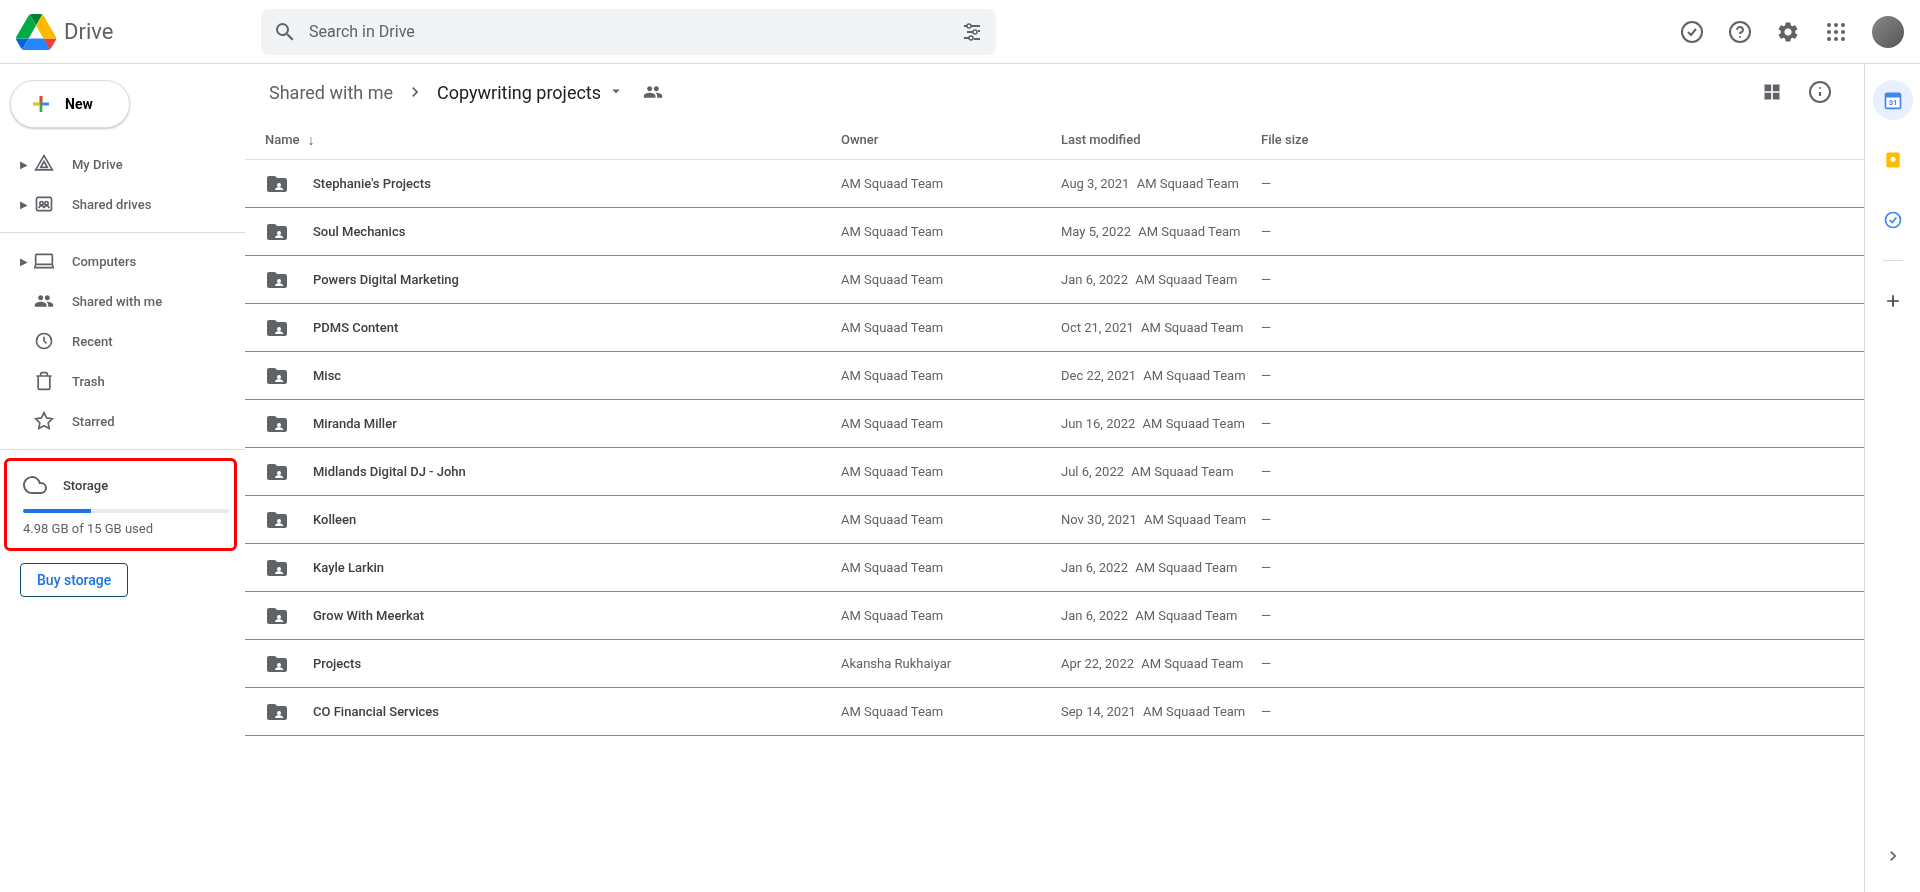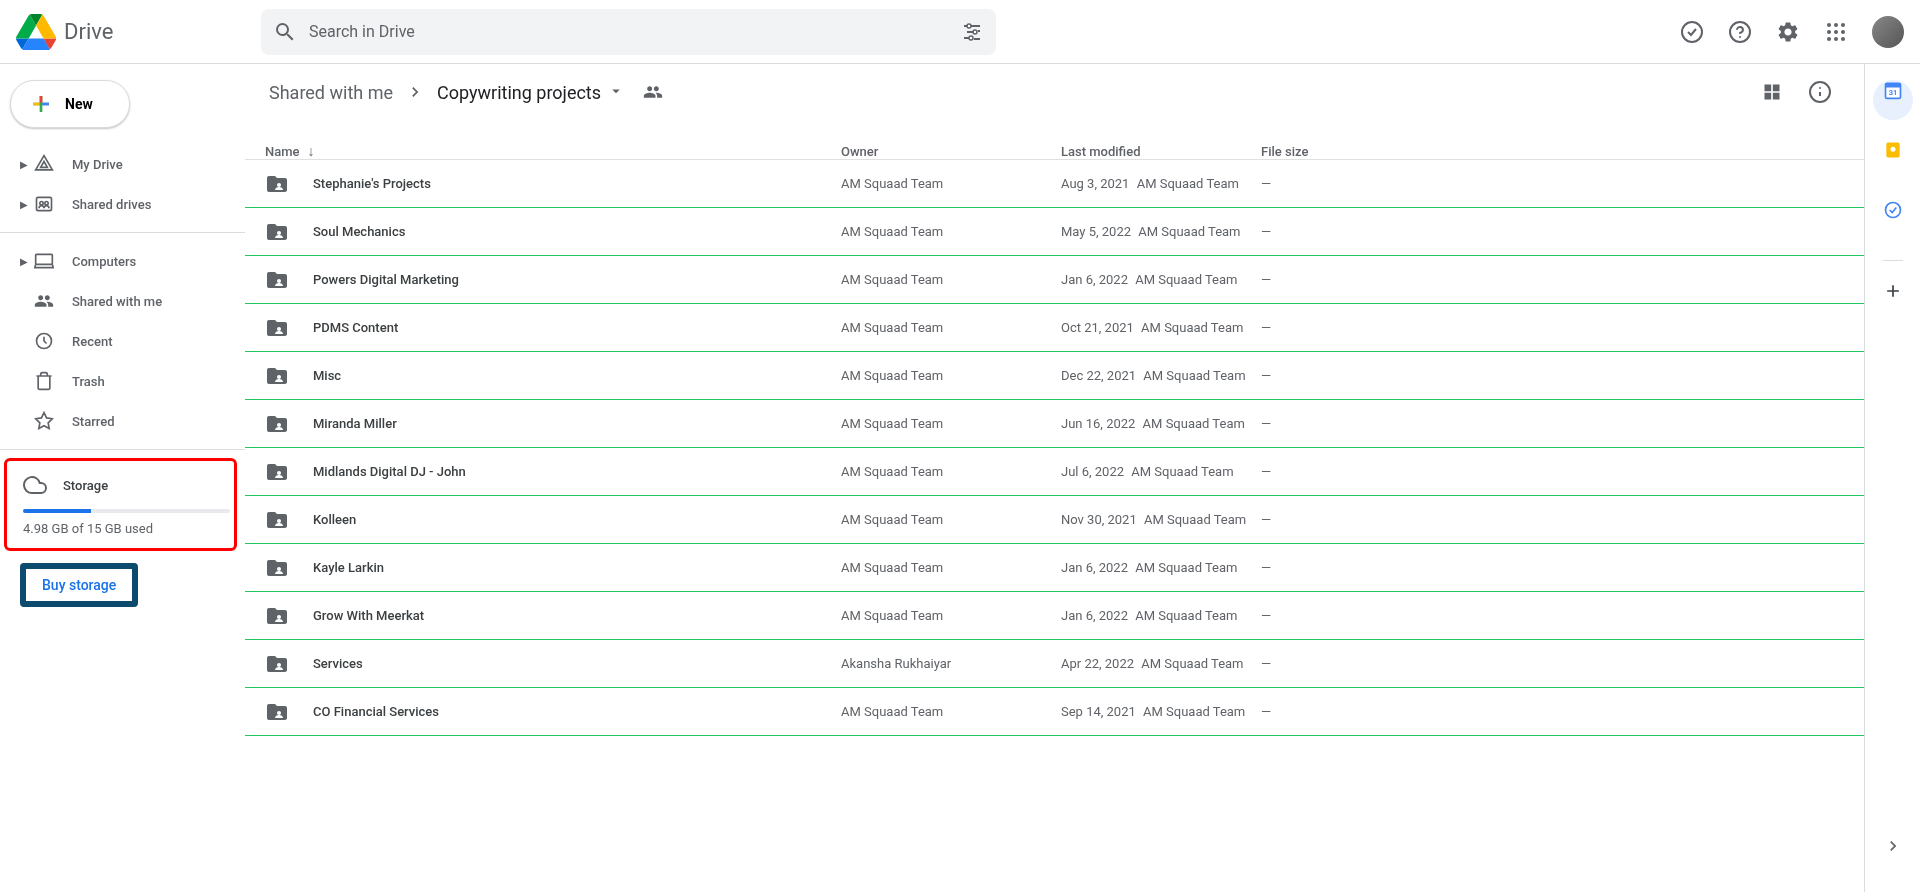--- a/index.html
+++ b/index.html
@@ -27,53 +27,53 @@
 .nav-item { display: flex; align-items: center; height: 40px; padding: 0 12px 0 20px; cursor: pointer; color: #5f6368; border-radius: 0 20px 20px 0; margin-right: 12px; }
 .nav-caret { width: 12px; color: #5f6368; font-size: 10px; }
 .nav-icon { width: 24px; margin: 0 16px 0 0; display: flex; justify-content: center; color: #5f6368; }
 .nav-label { font-size: 13px; font-weight: 500; }
 .nav-divider { height: 1px; background: #dadce0; margin: 8px 0; }
 .storage-highlight { border: 3px solid #ff0000; border-radius: 6px; padding: 12px 4px 12px 16px; margin: 0 8px 0 4px; }
 .storage-header { display: flex; align-items: center; margin-bottom: 12px; }
 .storage-bar { height: 4px; background: #e8eaed; border-radius: 2px; margin-bottom: 8px; overflow: hidden; }
 .storage-fill { height: 100%; background: #1a73e8; width: 33%; }
 .storage-text { font-size: 13px; color: #5f6368; }
-.buy-storage-btn { margin: 12px 20px 0 20px; border: 6px solid #0c4a6e; background: #fff; color: #1a73e8; border-radius: 4px; padding: 8px 16px; font-size: 14px; font-weight: 500; cursor: pointer; }
+.buy-storage-btn { margin: 12px 20px 0 20px; border: 1px solid #0c4a6e; background: #fff; color: #1a73e8; border-radius: 4px; padding: 8px 16px; font-size: 14px; font-weight: 500; cursor: pointer; }
 
 
 .main { flex: 1; display: flex; overflow: hidden; }
 .content { flex: 1; display: flex; flex-direction: column; overflow: hidden; }
 .breadcrumb-bar { height: 56px; display: flex; align-items: center; padding: 0 24px; justify-content: space-between; border-bottom: 0; }
 .breadcrumbs { display: flex; align-items: center; font-size: 18px; color: #5f6368; }
 .crumb { cursor: pointer; font-size: 18px; }
 .crumb-active { color: #202124; font-size: 18px; display: flex; align-items: flex-start; gap: 6px; }
 .crumb-sep { margin: 0 12px; color: #5f6368; }
 .bar-actions { display: flex; align-items: center; gap: 8px; }
 
-.table-header { display: flex; height: 40px; align-items: flex-end; padding: 0 16px; border-bottom: 1px solid #e0e0e0; font-size: 13px; font-weight: 500; color: #5f6368; }
+.table-header { display: flex; height: 40px; align-items: center; padding: 0 16px; border-bottom: 1px solid #e0e0e0; font-size: 13px; font-weight: 500; color: #5f6368; }
 .col-name { flex: 0 0 580px; display: flex; align-items: center; gap: 8px; padding-left: 4px; }
 .col-owner { flex: 0 0 220px; }
 .col-modified { flex: 0 0 200px; }
 .col-size { flex: 1; }
 .sort-arrow { font-size: 14px; }
 
 .rows { overflow-y: auto; flex: 1; position: relative; }
 .rows::-webkit-scrollbar { width: 10px; }
 .rows::-webkit-scrollbar-thumb { background: #dadce0; border-radius: 5px; }
 .row { display: flex; height: 48px; align-items: center; padding: 0 16px; border-bottom: 1px solid #22c55e; cursor: pointer; font-size: 13px; }
 .row .col-name { font-weight: 500; color: #3c4043; }
 .row .col-owner { color: #5f6368; }
 .row .col-modified { color: #5f6368; white-space: nowrap; }
 .row .col-modified .mod-by { color: #5f6368; margin-left: 4px; }
 .row .col-size { color: #5f6368; }
 .folder-icon { width: 24px; height: 24px; margin-right: 16px; color: #5f6368; }
 
 
 .side-panel { width: 56px; border-left: 1px solid #dadce0; display: flex; flex-direction: column; align-items: center; padding-top: 16px; gap: 20px; }
-.side-icon { width: 40px; height: 40px; display: flex; justify-content: center; cursor: pointer; border-radius: 50%; }
+.side-icon { width: 40px; height: 40px; display: flex; align-items: center; justify-content: center; cursor: pointer; border-radius: 50%; }
 .side-divider { width: 20px; height: 1px; background: #dadce0; }
 .side-bottom { margin-top: auto; margin-bottom: 16px; }
 
 svg { display: block; }
 </style>
 </head>
 <body>
 
 <div class="app">
 
@@ -448,21 +448,21 @@
             </div>
             <div class="row">
               <div class="col-name">
                 <span class="folder-icon">
                   <svg width="24" height="24" viewBox="0 0 24 24" fill="#5f6368">
                     <path d="M20 6h-8l-2-2H4c-1.1 0-2 .9-2 2v12c0 1.1.9 2 2 2h16c1.1 0 2-.9 2-2V8c0-1.1-.9-2-2-2z"></path>
                     <circle cx="14" cy="13" r="2" fill="#fff"></circle>
                     <path d="M10 18c0-2 2-3 4-3s4 1 4 3" fill="#fff"></path>
                   </svg>
                 </span>
-                <span>Services</span>
+                <span>Projects</span>
               </div>
               <div class="col-owner">Akansha Rukhaiyar</div>
               <div class="col-modified">Apr 22, 2022<span class="mod-by"> AM Squaad Team</span></div>
               <div class="col-size">—</div>
             </div>
             <div class="row">
               <div class="col-name">
                 <span class="folder-icon">
                   <svg width="24" height="24" viewBox="0 0 24 24" fill="#5f6368">
                     <path d="M20 6h-8l-2-2H4c-1.1 0-2 .9-2 2v12c0 1.1.9 2 2 2h16c1.1 0 2-.9 2-2V8c0-1.1-.9-2-2-2z"></path>

